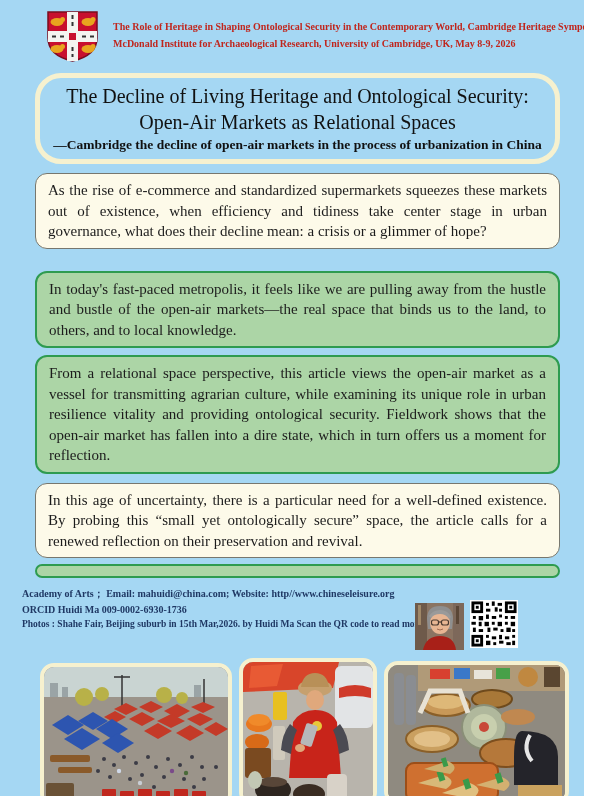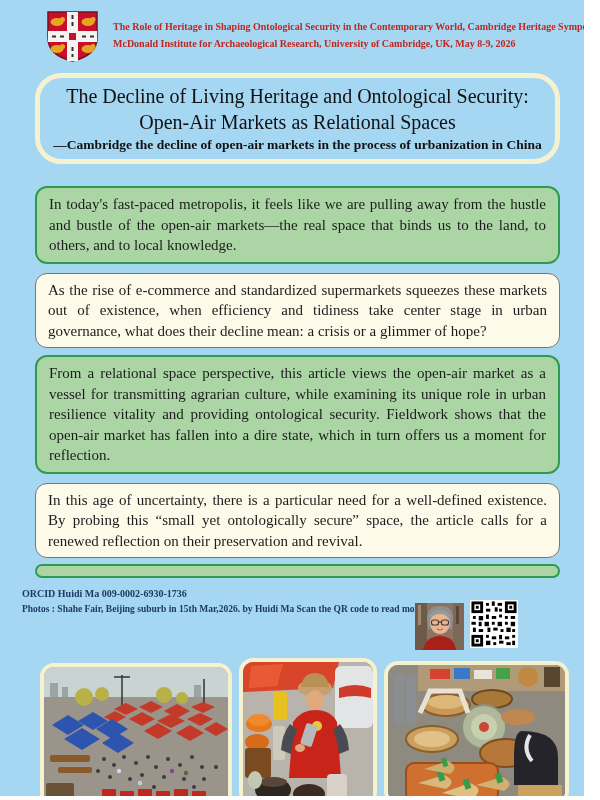--- a/index.html
+++ b/index.html
@@ -91,37 +91,38 @@
       <div>McDonald Institute for Archaeological Research, University of Cambridge, UK, May 8-9, 2026</div>
     </div>
   </div>
 
   <div class="title-box">
     <div class="title-line">The Decline of Living Heritage and Ontological Security:</div>
     <div class="title-line">Open-Air Markets as Relational Spaces</div>
     <div class="title-sub">—Cambridge the decline of open-air markets in the process of urbanization in China</div>
   </div>
 
+  <div class="box box-cream mt9">
+    <span>As the rise of e-commerce and standardized supermarkets squeezes these markets out of existence, when efficiency and tidiness take center stage in urban governance, what does their decline mean: a crisis or a glimmer of hope?</span>
+  </div>
   <div class="box box-green mt22">
     <span>In today's fast-paced metropolis, it feels like we are pulling away from the hustle and bustle of the open-air markets—the real space that binds us to the land, to others, and to local knowledge.</span>
   </div>
-  <div class="box box-cream mt9">
-    <span>As the rise of e-commerce and standardized supermarkets squeezes these markets out of existence, when efficiency and tidiness take center stage in urban governance, what does their decline mean: a crisis or a glimmer of hope?</span>
-  </div>
   <div class="box box-green mt7">
     <span>From a relational space perspective, this article views the open-air market as a vessel for transmitting agrarian culture, while examining its unique role in urban resilience vitality and providing ontological security. Fieldwork shows that the open-air market has fallen into a dire state, which in turn offers us a moment for reflection.</span>
   </div>
   <div class="box box-cream mt9">
     <span>In this age of uncertainty, there is a particular need for a well-defined existence. By probing this “small yet ontologically secure” space, the article calls for a renewed reflection on their preservation and revival.</span>
   </div>
 
   <div class="box box-green keywords-box mt6">
   </div>
 
   <div class="author">
+    <div>Academy of Arts；  Email: mahuidi@china.com;   Website: http//www.chineseleisure.org</div>
     <div>ORCID Huidi Ma 009-0002-6930-1736</div>
     <div class="photos-note">Photos : Shahe Fair, Beijing suburb in 15th Mar,2026. by Huidi Ma   Scan the QR code to read more.</div>
 
     <svg class="author-photo" width="49" height="47" viewBox="0 0 49 47">
       <rect width="49" height="47" fill="#8a7462"></rect>
       <rect x="0" y="0" width="12" height="47" fill="#6e5a4a"></rect>
       <rect x="38" y="0" width="11" height="47" fill="#7d685a"></rect>
       <rect x="3" y="2" width="3" height="20" fill="#a08868"></rect>
         <rect x="41" y="3" width="3" height="18" fill="#5a4636"></rect>
       <path d="M12 16 q0-13 13-13 q13 0 13 13 l-1 10 h-24 Z" fill="#8f8f8f"></path>

